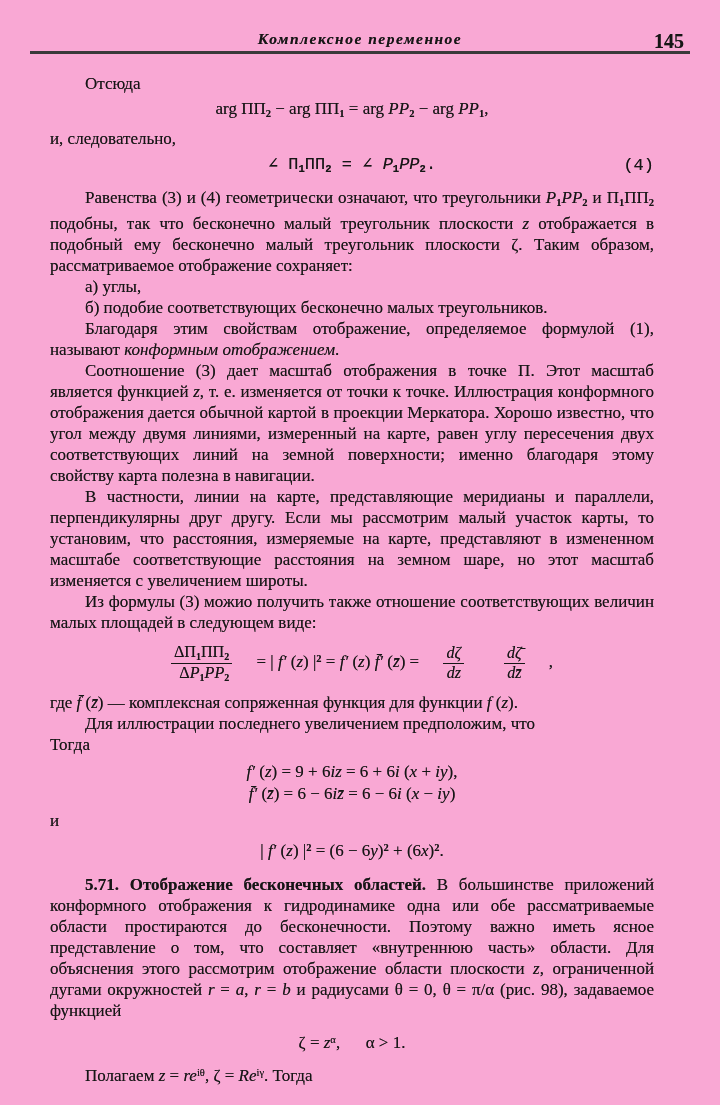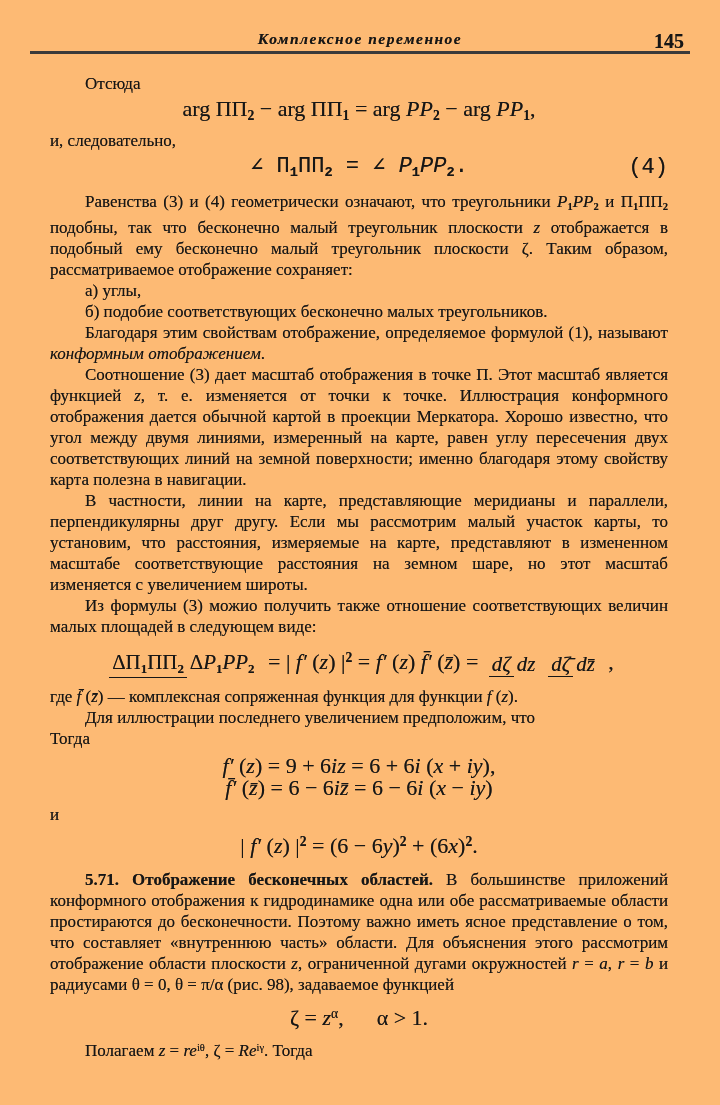--- a/index.html
+++ b/index.html
@@ -1,18 +1,18 @@
 <!DOCTYPE html>
 <html lang="ru"><head>
 <meta charset="utf-8">
 <style>
   html,body{margin:0;padding:0;background:#e8e7e3;}
   .page{
     width:720px;height:1105px;
-    background:#fdba74;
+    background:#f9a8d4;
     color:#161616;
     font-family:"Liberation Serif", serif;
     overflow:hidden;
     position:relative;
     box-sizing:border-box;
     text-shadow:0 0 .5px rgba(20,20,20,.6);
   }
   
   .hdr{
     margin:30px 30px 0 30px;
@@ -24,46 +24,46 @@
     position:absolute;left:0;right:0;top:0;
     text-align:center;
     font-style:italic;font-weight:bold;
     font-size:15.5px;letter-spacing:1.5px;
   }
   .hdr-num{
     position:absolute;right:6px;top:0;
     font-weight:bold;font-size:20px;
   }
   
-  main{display:block;padding:0 52px 0 50px;}
+  main{display:block;padding:0 66px 0 50px;}
   .par{
     margin:0;
     font-size:17px;line-height:21px;
     text-align:justify;
   }
   .ind{text-indent:35px;}
   .eq{
-    font-size:22px;line-height:22px;
+    font-size:17px;line-height:22px;
     text-align:center;
     position:relative;
     white-space:nowrap;
   }
   .eqnum{position:absolute;right:0;top:1px;}
   .eqgroup{text-align:center;}
   .eqgroup-inner{display:inline-block;text-align:left;}
   .i{font-style:italic;}
   .b{font-weight:bold;}
   .sub{font-size:.62em;vertical-align:-.3em;font-weight:bold;}
   .sup{font-size:.62em;vertical-align:.5em;}
   .sup.b{font-weight:bold;}
   .frac{
-    display:inline-flex;
+    display:inline-flex;flex-direction:column;
     vertical-align:middle;
-    text-align:left;
-    margin:0 5px;
+    text-align:right;
+    margin:0 20px;
     font-size:.95em;line-height:1.15;
   }
   .fnum,.fden{display:block;padding:0 3px;}
   .fnum{border-bottom:1.4px solid #161616;}
   
   .mt-lead{margin-top:19px;}
   .m-eq{margin-top:4px;margin-bottom:3px;}
   .m-eq4{margin-top:5px;margin-bottom:7px;font-family:Liberation Mono, monospace;}
   .m-ratio{margin-top:10px;margin-bottom:8px;}
   .m-fz{margin-top:7px;margin-bottom:5px;}

